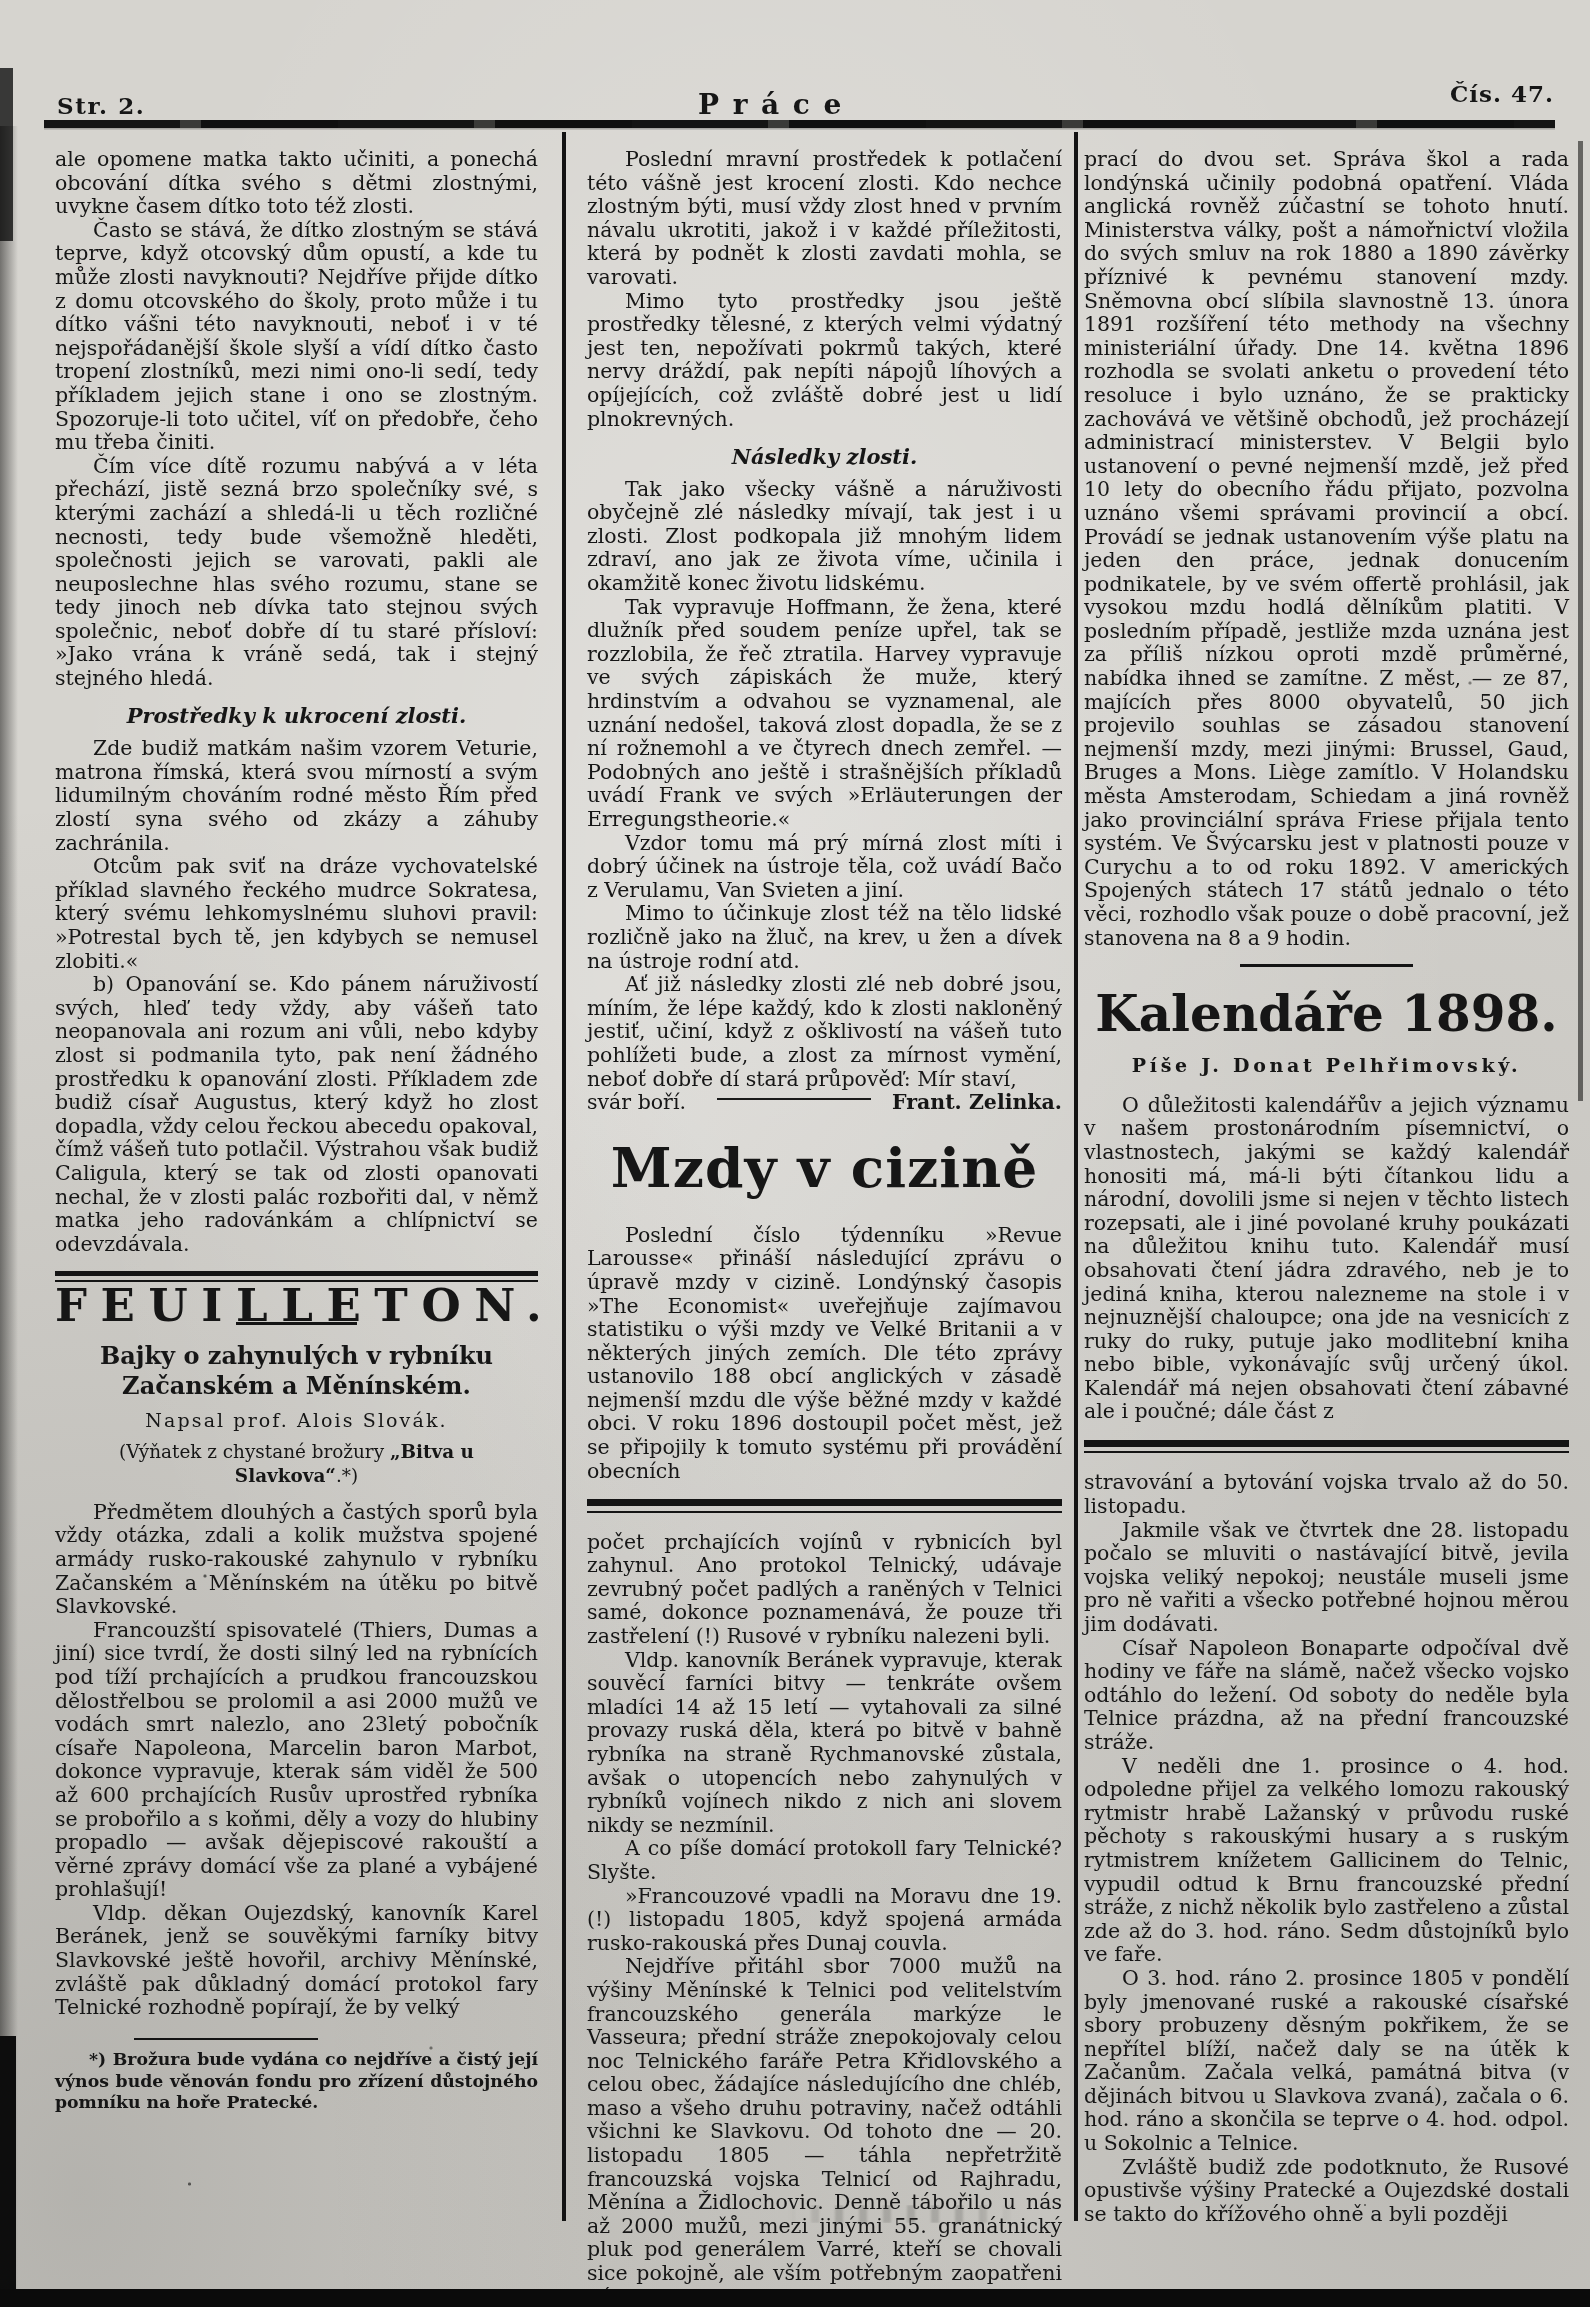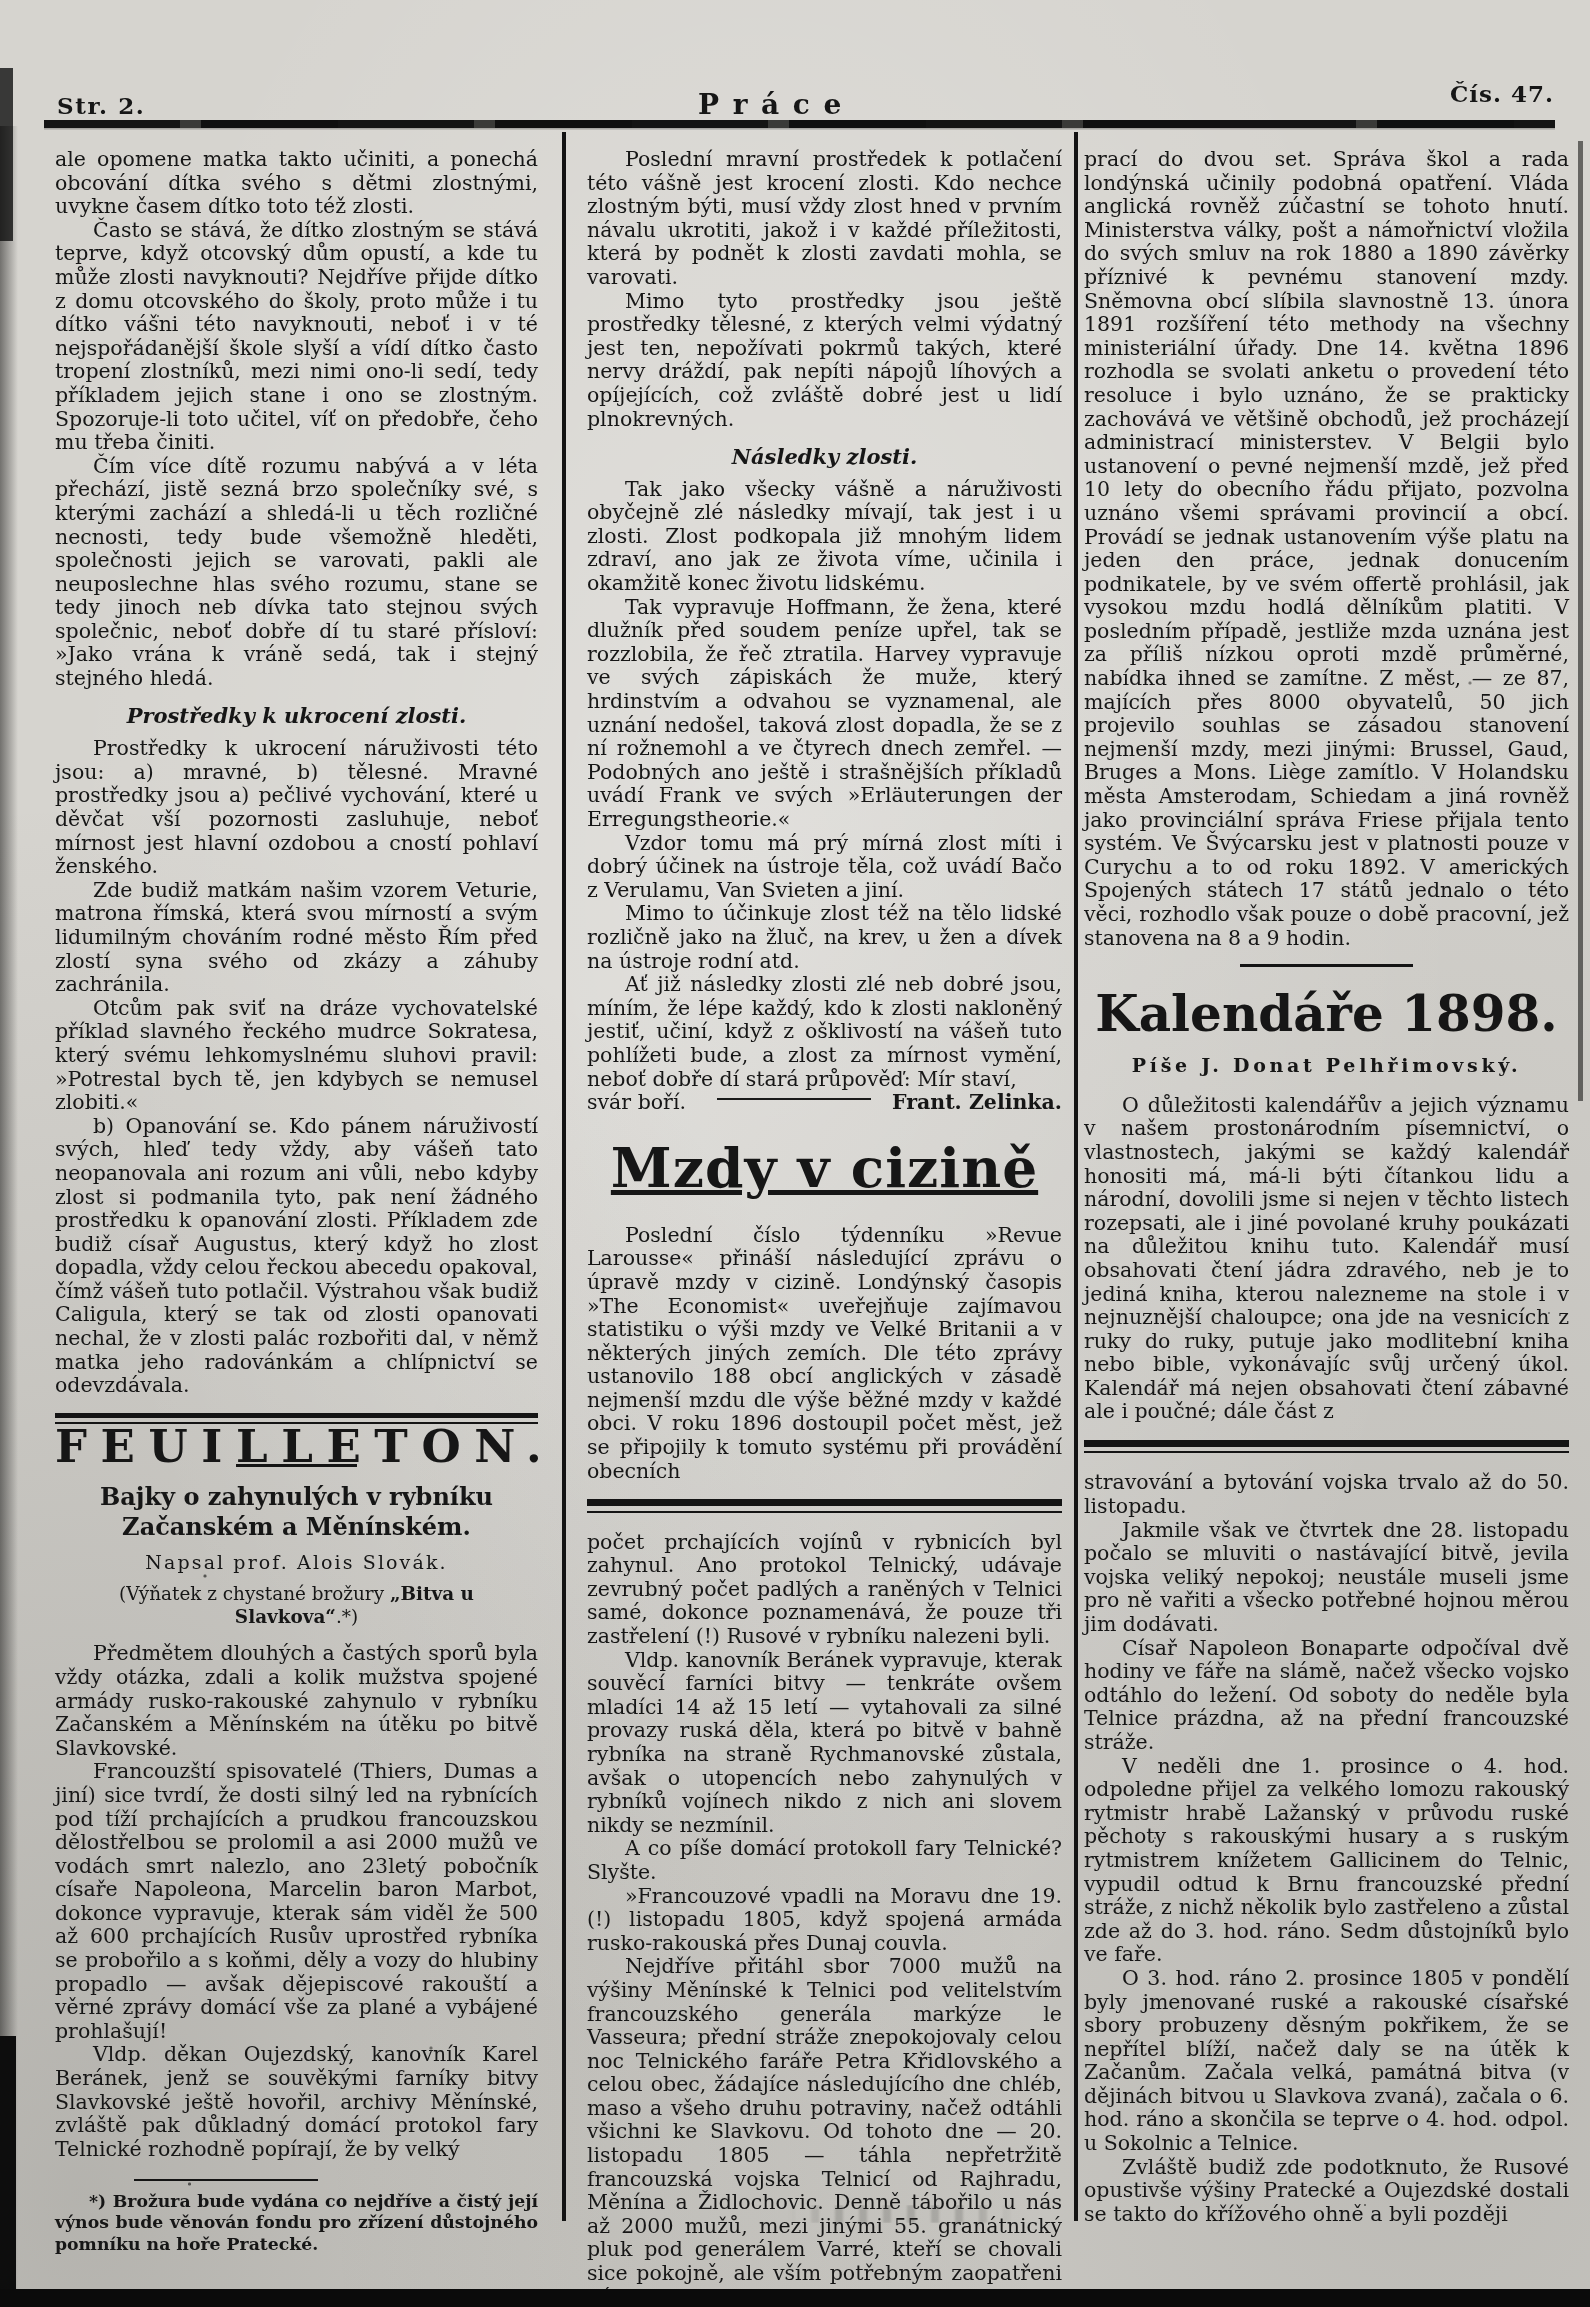--- a/index.html
+++ b/index.html
@@ -45,21 +45,21 @@
   .feu-note{font-size:18.4px;text-align:center;margin:0 0 13.6px;}
   .fn-rule{width:184px;border-top:2.1px solid #141414;margin:18px 0 9.4px 79px;}
   .footnote{font-size:17.3px;line-height:21.5px;font-weight:bold;text-indent:34px;}
   
   .sig-row{display:flex;align-items:flex-start;margin:0 0 3.1px;}
   .sig-left{flex:0 0 auto;}
   .sig-rule{flex:1 1 auto;border-top:2.6px solid #1a1a1a;margin:7.3px 21px 0 31.5px;max-width:173px;}
   .sig-name{flex:0 0 auto;font-weight:bold;}
   
   .headline-mzdy{font-size:55px;line-height:59px;font-weight:bold;text-align:center;
-                 letter-spacing:1px;margin:23px 0 27px;text-decoration:underline;}
+                 letter-spacing:1px;margin:23px 0 27px;}
   .headline-kal{font-size:50px;line-height:55px;font-weight:bold;text-align:center;
                 margin:19px 0 13.6px;}
   .byline{font-size:19px;text-align:center;letter-spacing:3.7px;margin:0 0 15.7px;font-weight:bold;}
   .rule-thickthin{border-top:7.3px solid #141414;border-bottom:2.6px solid #141414;height:4.7px;margin:15.7px 0 18px;}
   .rule-short{width:173px;height:3.1px;background:#141414;margin:13.6px auto;}
   
   .edge-bottom{position:absolute;left:0;bottom:0;width:1590px;height:18px;background:#0b0b0b;}
   .edge-left{position:absolute;left:0;top:126px;width:18px;height:2181px;
              background:linear-gradient(90deg,rgba(15,15,14,.5),rgba(15,15,14,0));}
   .edge-left-low{position:absolute;left:0;top:2036px;width:15.7px;height:271px;background:#0d0d0d;}
@@ -88,21 +88,20 @@
   <div class="hdr-rule"></div>
 
   <div class="coldiv d1"></div>
   <div class="coldiv d2"></div>
 
   <section class="col col1">
     <p class="noind">ale opomene matka takto učiniti, a ponechá obcování dítka svého s dětmi zlostnými, uvykne časem dítko toto též zlosti.</p>
     <p class="ind">Často se stává, že dítko zlostným se stává teprve, když otcovský dům opustí, a kde tu může zlosti navyknouti? Nejdříve přijde dítko z domu otcovského do školy, proto může i tu dítko vášni této navyknouti, neboť i v té nejspořádanější škole slyší a vídí dítko často tropení zlostníků, mezi nimi ono-li sedí, tedy příkladem jejich stane i ono se zlostným. Spozoruje-li toto učitel, víť on předobře, čeho mu třeba činiti.</p>
     <p class="ind">Čím více dítě rozumu nabývá a v léta přechází, jistě sezná brzo společníky své, s kterými zachází a shledá-li u těch rozličné necnosti, tedy bude všemožně hleděti, společnosti jejich se varovati, pakli ale neuposlechne hlas svého rozumu, stane se tedy jinoch neb dívka tato stejnou svých společnic, neboť dobře dí tu staré přísloví: »Jako vrána k vráně sedá, tak i stejný stejného hledá.</p>
     <h3 class="subhead">Prostředky k ukrocení zlosti.</h3>
-    <p class="ind">Prostředky k ukrocení náruživosti této jsou: a) mravné, b) tělesné. Mravné prostředky jsou a) pečlivé vychování, které u děvčat vší pozornosti zasluhuje, neboť mírnost jest hlavní ozdobou a cností pohlaví ženského.</p>
     <p class="ind">Zde budiž matkám našim vzorem Veturie, matrona římská, která svou mírností a svým lidumilným chováním rodné město Řím před zlostí syna svého od zkázy a záhuby zachránila.</p>
     <p class="ind">Otcům pak sviť na dráze vychovatelské příklad slavného řeckého mudrce Sokratesa, který svému lehkomyslnému sluhovi pravil: »Potrestal bych tě, jen kdybych se nemusel zlobiti.«</p>
     <p class="ind">b) Opanování se. Kdo pánem náruživostí svých, hleď tedy vždy, aby vášeň tato neopanovala ani rozum ani vůli, nebo kdyby zlost si podmanila tyto, pak není žádného prostředku k opanování zlosti. Příkladem zde budiž císař Augustus, který když ho zlost dopadla, vždy celou řeckou abecedu opakoval, čímž vášeň tuto potlačil. Výstrahou však budiž Caligula, který se tak od zlosti opanovati nechal, že v zlosti palác rozbořiti dal, v němž matka jeho radovánkám a chlípnictví se odevzdávala.</p>
 
     <div class="rule-c1"></div>
     <h2 class="feu-head">FEUILLETON.</h2>
     <div class="feu-rule"></div>
     <h3 class="feu-title">Bajky o zahynulých v rybníku Začanském a Měnínském.</h3>
     <div class="feu-author">Napsal prof. Alois Slovák.</div>
     <div class="feu-note"><span>(Výňatek z chystané brožury </span><b>„Bitva u Slavkova“</b><span>.*)</span></div>

